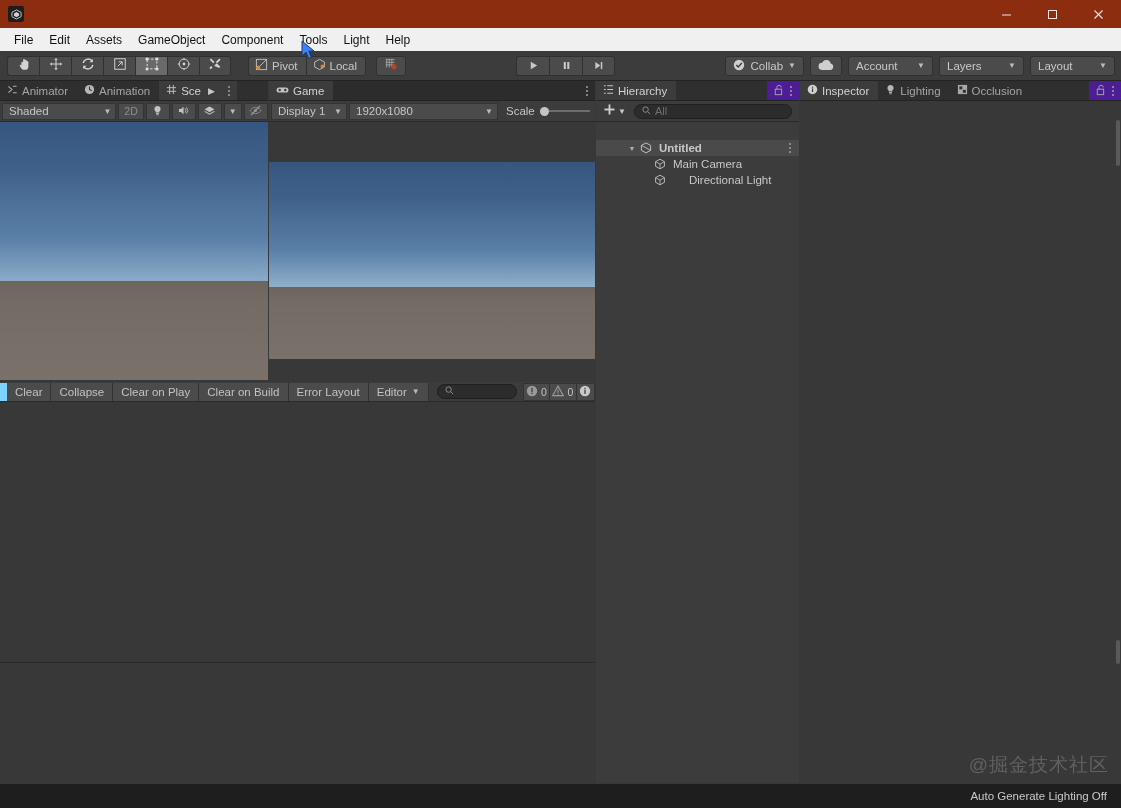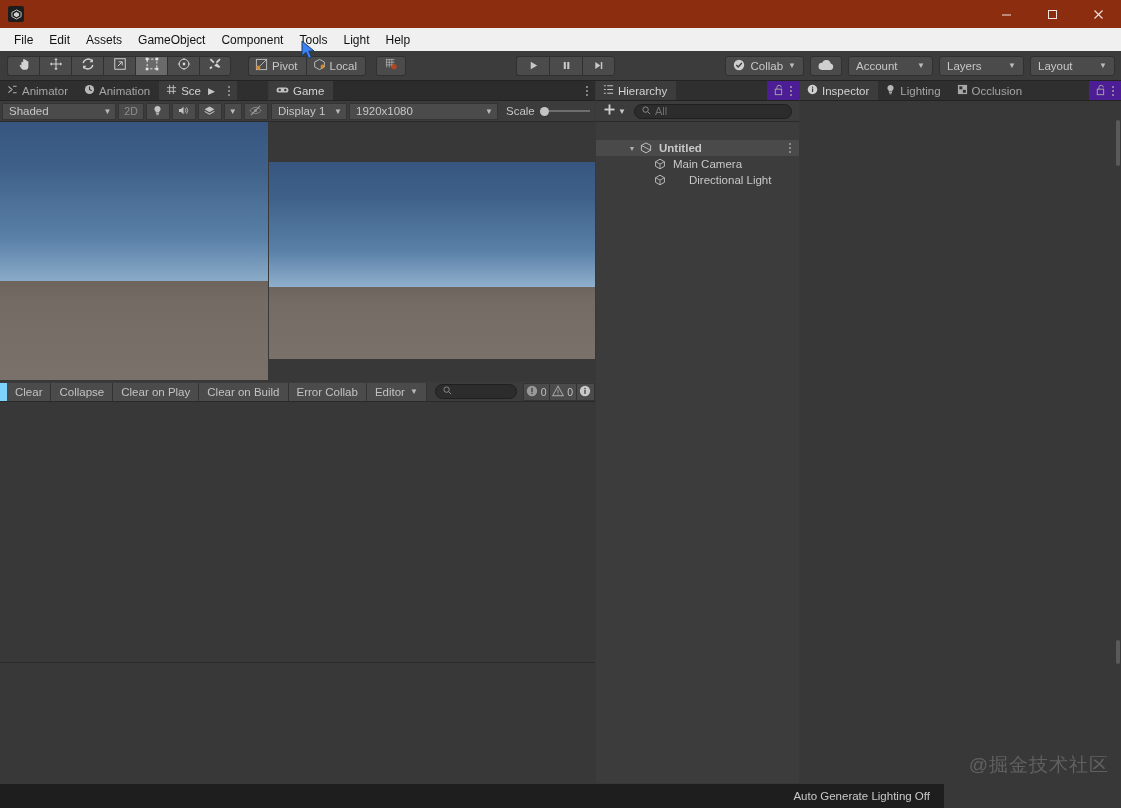--- a/index.html
+++ b/index.html
@@ -216,21 +216,21 @@
     color: #c2c2c2; font-size: 10.5px;
   }
   .counter + .counter { margin-left: 0; border-left: none; }
   .console-body { background: #383838; }
 
   
   .insp-body { background: #383838; }
 
   
   .statusbar {
-    position: absolute; left: 0; bottom: 0; width: 944px; height: 24px;
+    position: absolute; left: 0; bottom: 0; width: 1121px; height: 24px;
     background: #1e1e1e;
     display: flex; align-items: center; justify-content: flex-end;
     padding-right: 14px;
   }
   .status-text { color: #c9c9c9; font-size: 11.5px; }
 
   .watermark {
     position: absolute; right: 12px; bottom: 30px;
     color: rgba(190,190,190,0.30);
     font-size: 19px; letter-spacing: 1px;
@@ -569,21 +569,21 @@
     </div>
   </div>
 
   <div class="panel" style="left:0; top:382px; width:595px; height:402px;">
 
     <div class="console-toolbar">
       <div class="cbtn">Clear</div>
       <div class="cbtn">Collapse</div>
       <div class="cbtn">Clear on Play</div>
       <div class="cbtn">Clear on Build</div>
-      <div class="cbtn">Error Collab</div>
+      <div class="cbtn">Error Layout</div>
       <div class="cbtn">
         <span>Editor</span>
         <span class="caret">▼</span>
       </div>
       <div class="csearch">
         <span>
           <svg width="9" height="9" viewBox="0 0 10 10">
               <circle cx="4" cy="4" r="3" fill="none" stroke="#8a8a8a" stroke-width="1.1"></circle>
               <line x1="6.2" y1="6.2" x2="9" y2="9" stroke="#8a8a8a" stroke-width="1.1"></line>
             </svg>

